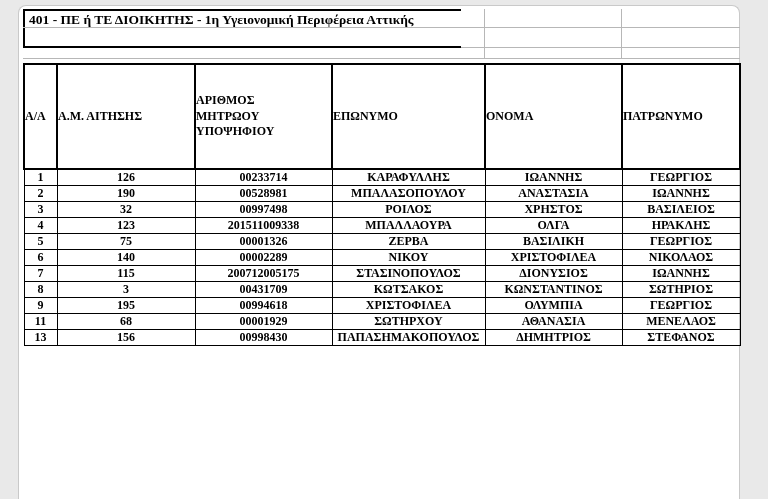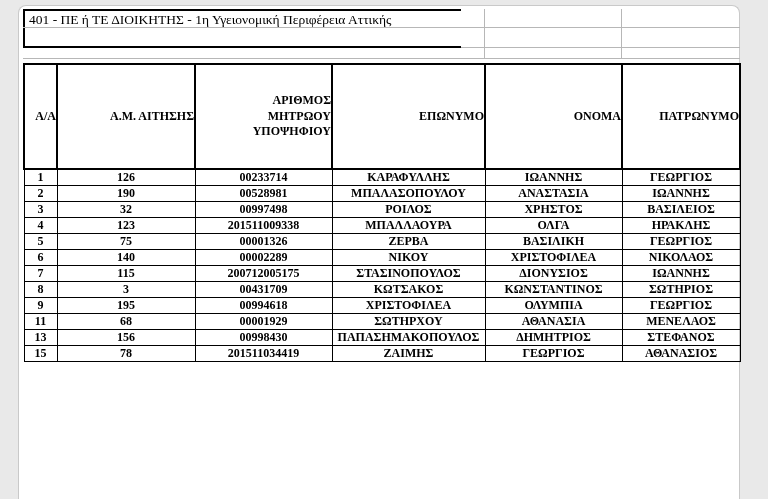--- a/index.html
+++ b/index.html
@@ -15,21 +15,21 @@
     border-radius: 8px 8px 0 0;
   }
 
   
   .title-block {
     position: absolute; left: 4px; top: 3px; width: 438px; height: 39px;
     border-top: 2px solid #000; border-left: 2px solid #000; border-bottom: 2px solid #000;
   }
   .title-row {
     height: 18px; line-height: 18px; padding-left: 4px;
-    font-weight: normal; font-size: 13.5px; white-space: nowrap; overflow: visible;
+    font-weight: bold; font-size: 13.5px; white-space: nowrap; overflow: visible;
     color: #000;
   }
   .title-row.second { height: 19px; line-height: 19px; }
 
   
   .gridline { position: absolute; background: #b7b7b7; }
   .gl-h1 { left: 4px;   top: 21px; width: 717px; height: 1px; }
   .gl-h2 { left: 442px; top: 41px; width: 279px; height: 1px; }
   .gl-h3 { left: 4px;   top: 52px; width: 717px; height: 1px; }
   .gl-v1 { left: 465px; top: 3px;  width: 1px;  height: 49px; }
@@ -44,21 +44,21 @@
   table.ranking col.c0 { width: 33px; }
   table.ranking col.c1 { width: 138px; }
   table.ranking col.c2 { width: 137px; }
   table.ranking col.c3 { width: 153px; }
   table.ranking col.c4 { width: 137px; }
   table.ranking col.c5 { width: 118px; }
 
   table.ranking th {
     border: 2px solid #000; height: 105px;
     font-weight: bold; font-size: 12px; line-height: 1.3;
-    text-align: right; vertical-align: middle;
+    text-align: left; vertical-align: middle;
     white-space: pre-line; color: #000; background: #fff;
   }
   table.ranking td {
     border: 1.5px solid #000; height: 16px;
     font-weight: bold; font-size: 12px;
     text-align: center; vertical-align: middle;
     white-space: nowrap; overflow: visible; color: #000; background: transparent;
     padding: 0;
   }
 </style>
@@ -181,25 +181,17 @@
             <td>ΜΕΝΕΛΑΟΣ</td>
           </tr>
           <tr>
             <td>13</td>
             <td>156</td>
             <td>00998430</td>
             <td>ΠΑΠΑΣΗΜΑΚΟΠΟΥΛΟΣ</td>
             <td>ΔΗΜΗΤΡΙΟΣ</td>
             <td>ΣΤΕΦΑΝΟΣ</td>
           </tr>
-          <tr>
-            <td>15</td>
-            <td>78</td>
-            <td>201511034419</td>
-            <td>ΖΑΙΜΗΣ</td>
-            <td>ΓΕΩΡΓΙΟΣ</td>
-            <td>ΑΘΑΝΑΣΙΟΣ</td>
-          </tr>
         </tbody>
     </table>
 
   </div>
 </div>
 
 </body></html>

